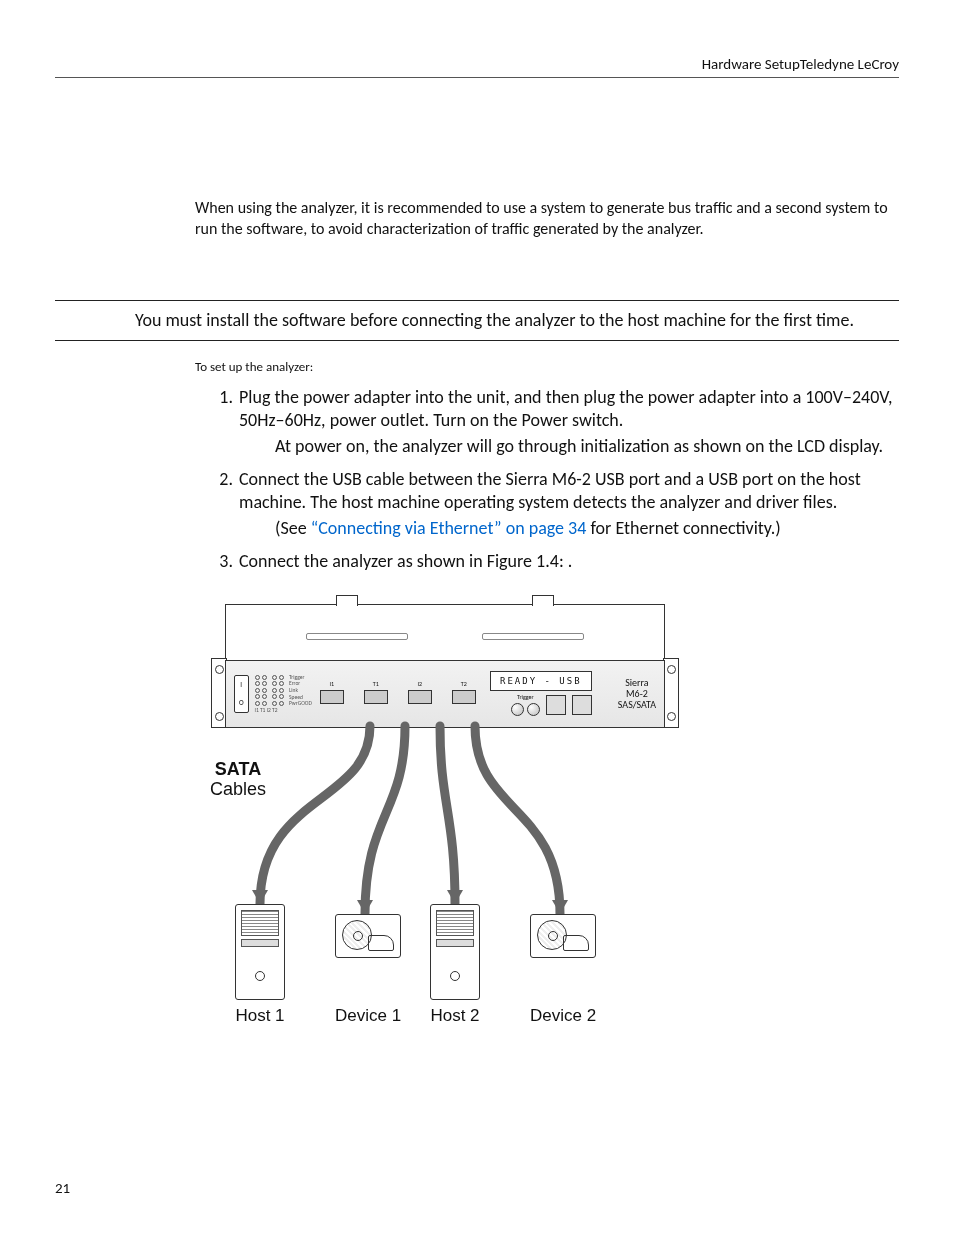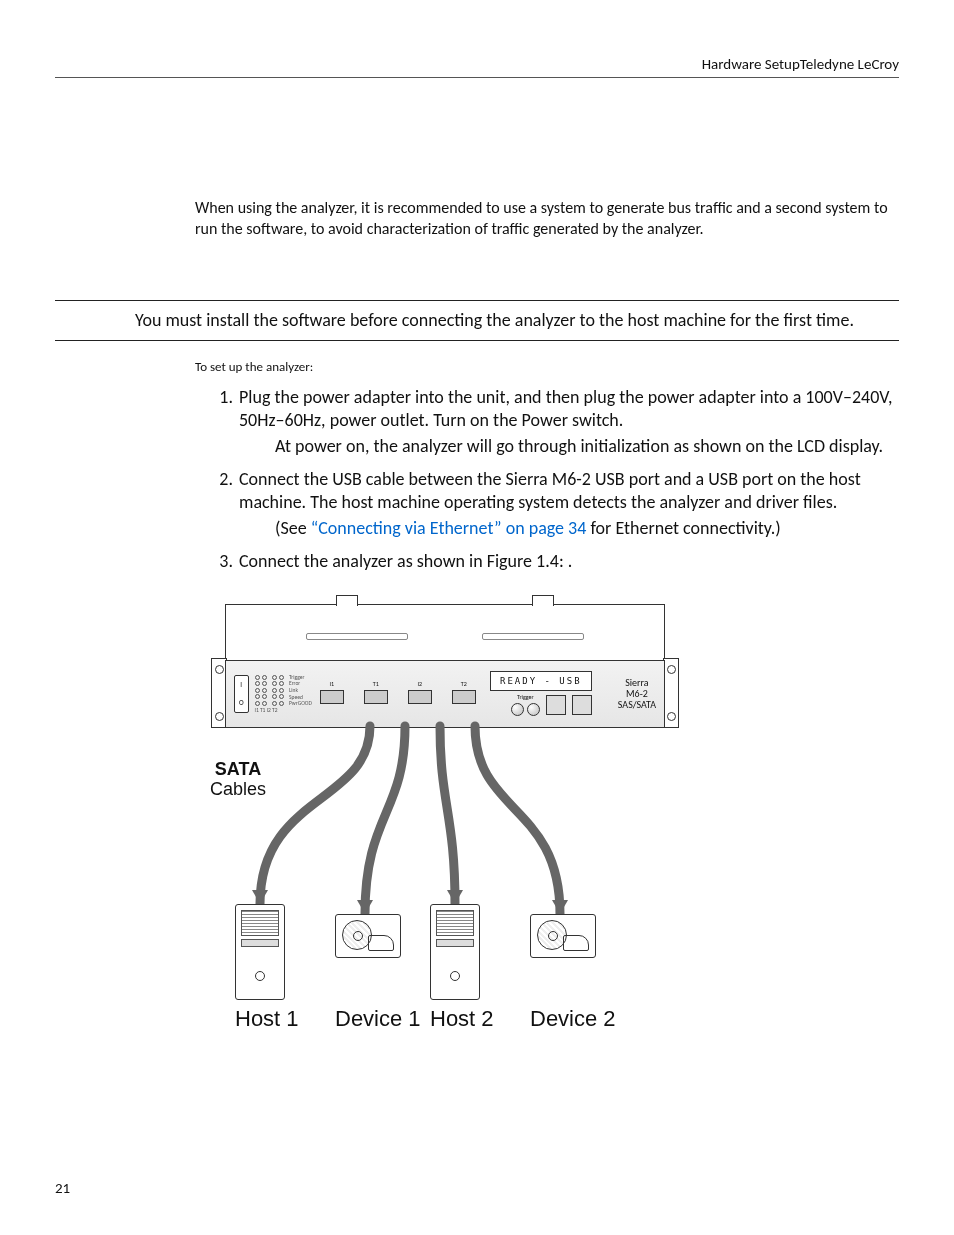--- a/index.html
+++ b/index.html
@@ -259,21 +259,21 @@
     margin-top: 10px;
   }
   .drive .disc{
     position:absolute;left:6px;top:5px;width:28px;height:28px;border:1.5px solid #333;border-radius:50%;
     background:repeating-linear-gradient(45deg,#eee,#eee 2px,#fff 2px,#fff 4px);
   }
   .drive .disc::after{content:"";position:absolute;left:10px;top:10px;width:8px;height:8px;border:1px solid #333;border-radius:50%;}
   .drive .arm{
     position:absolute;right:6px;bottom:6px;width:24px;height:14px;border:1px solid #333;border-radius:2px 10px 2px 2px;
   }
-  .dev-label { font-size: 22px; font-family: Arial, sans-serif; text-align:center; margin-top:6px; }
+  .dev-label { font-size: 17px; font-family: Arial, sans-serif; text-align:center; margin-top:6px; }
   .host1 { left: 40px; }
   .dev1  { left: 140px; }
   .host2 { left: 235px; }
   .dev2  { left: 335px; }
 </style>
 </head>
 <body>
 
 <div class="page">
 

